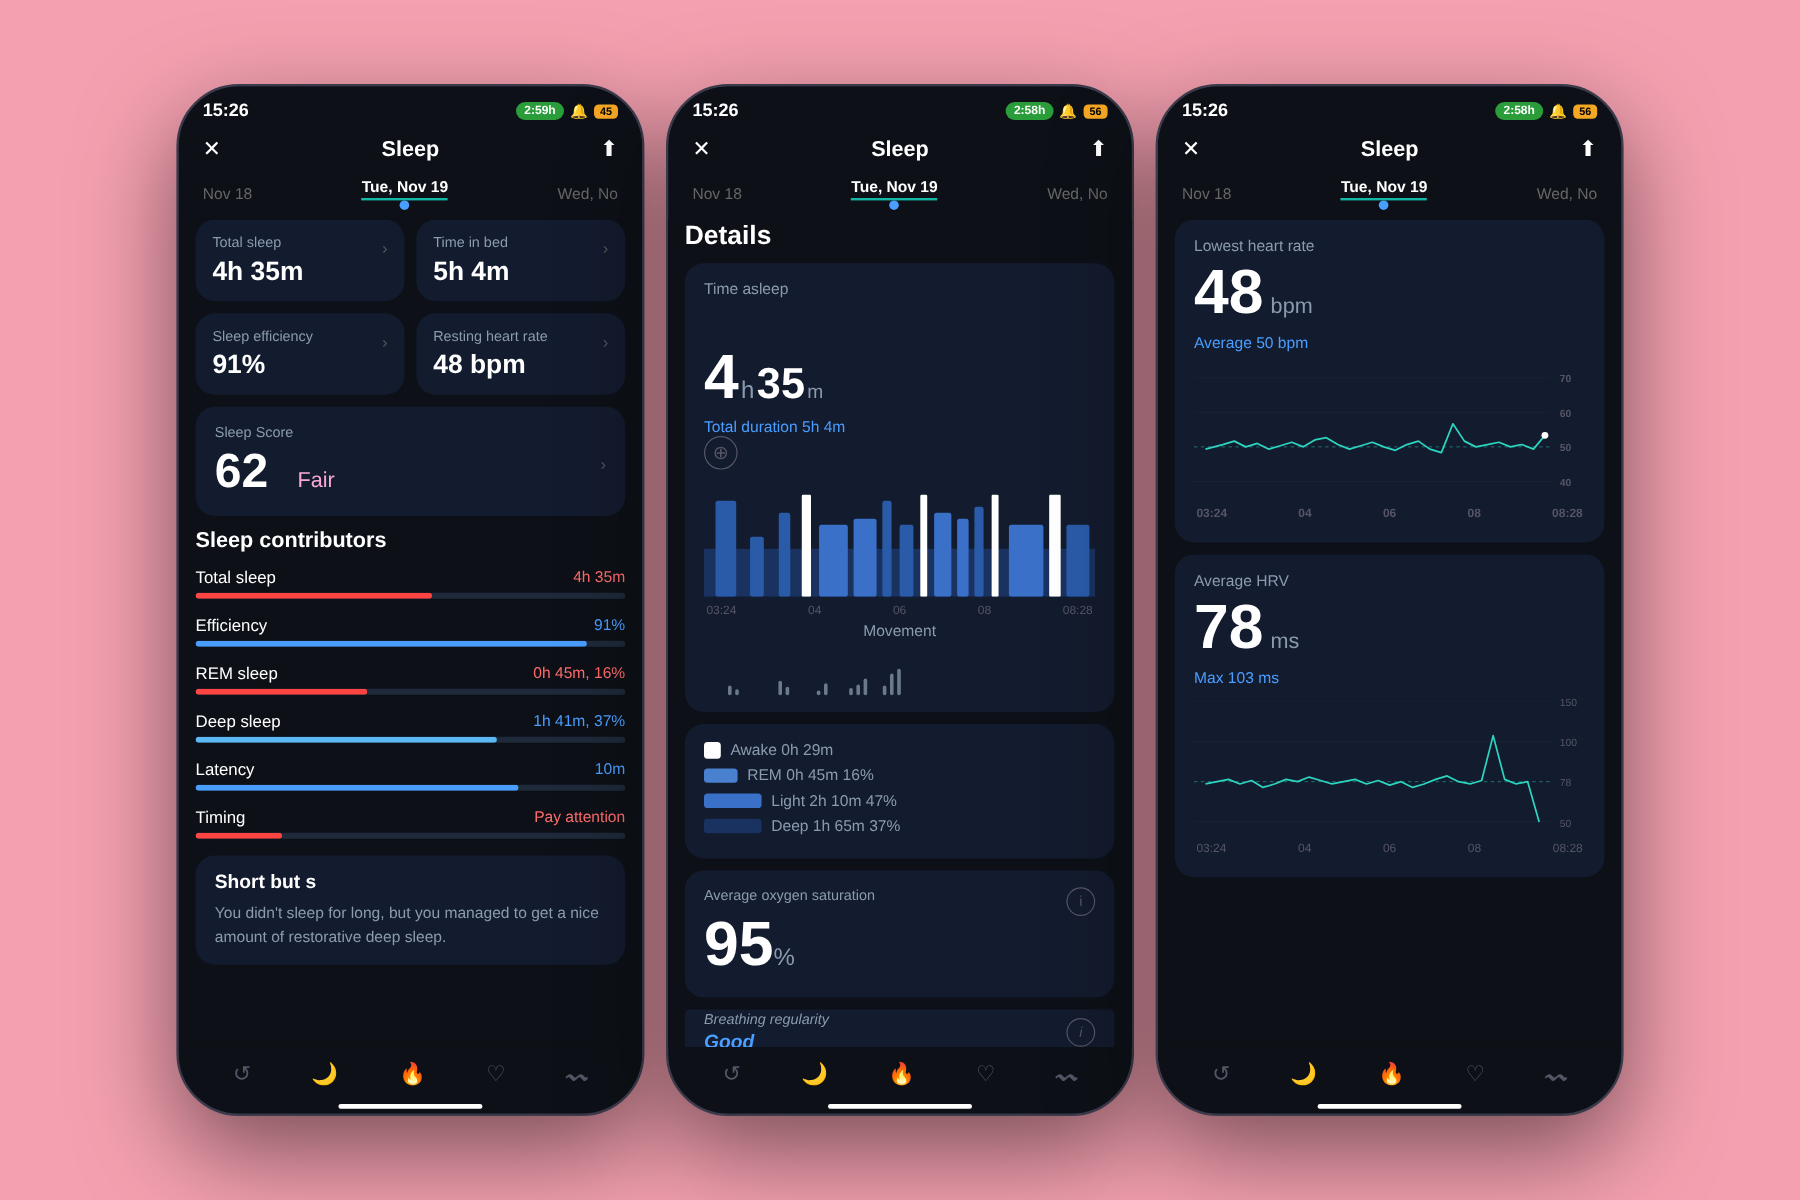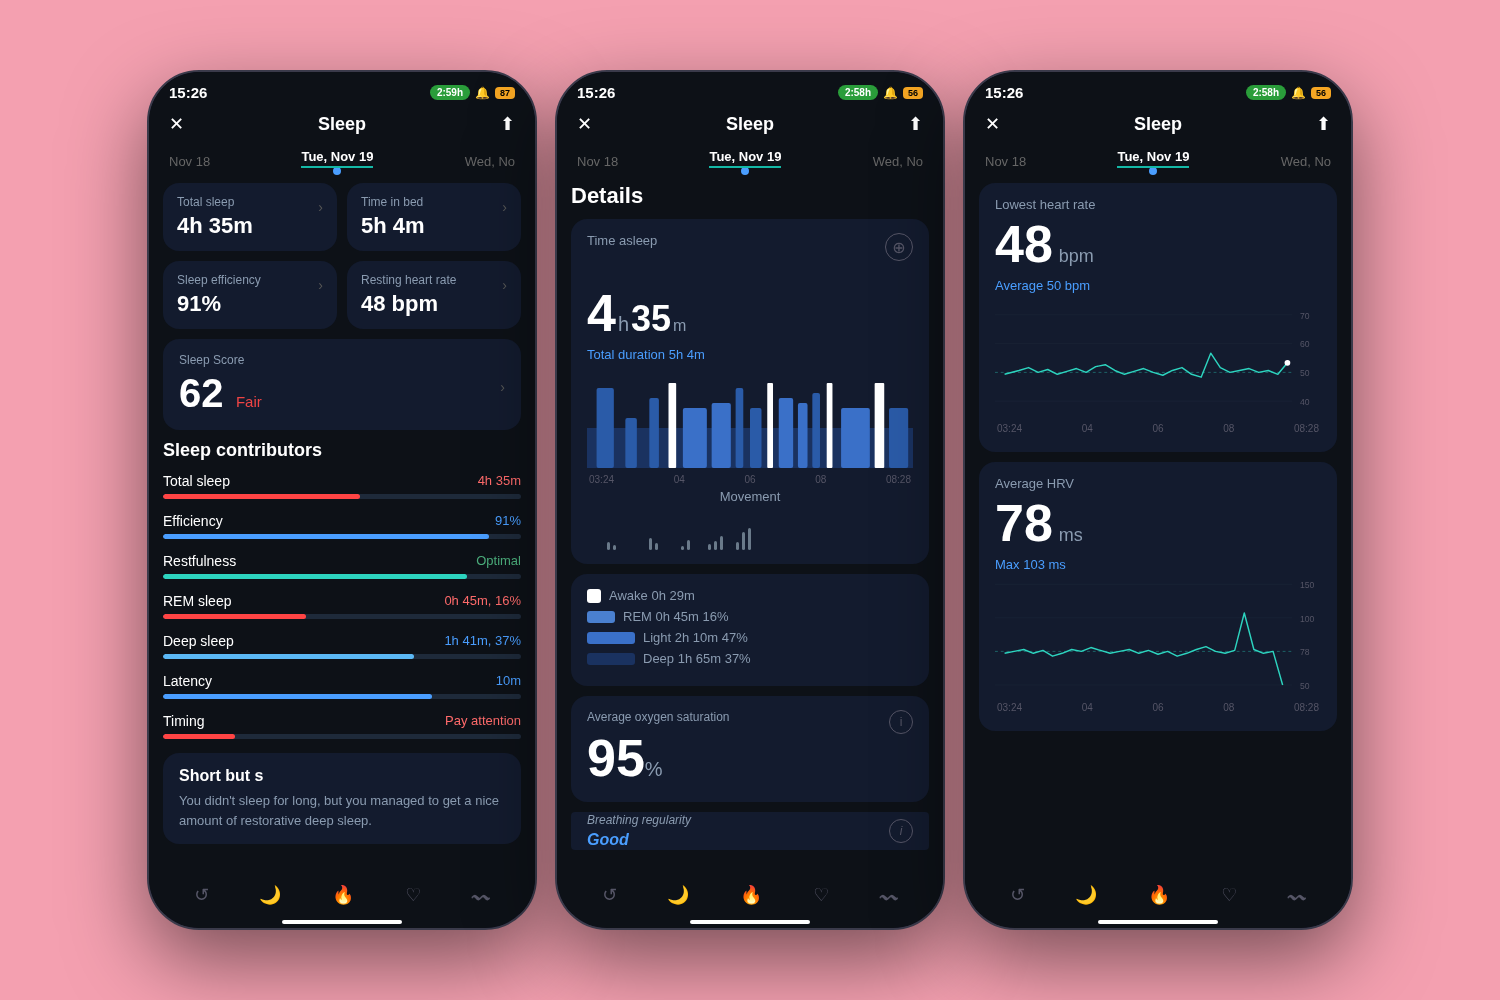--- a/index.html
+++ b/index.html
@@ -184,24 +184,24 @@
       align-items: center;
       cursor: pointer;
     }
     .score-content {}
     .score-value {
       color: white;
       font-size: 40px;
       font-weight: 700;
     }
     .score-label-inline {
-      color: #ef4444;
-      font-size: 15px;
+      color: #f9a8d4;
+      font-size: 18px;
       font-weight: 400;
-      margin-left: 8px;
+      margin-left: 20px;
     }
     
     .section-title {
       color: white;
       font-size: 18px;
       font-weight: 700;
       margin: 8px 0 12px;
     }
     .contributor-item {
       margin-bottom: 14px;
@@ -428,21 +428,21 @@
 <div class="phones-container">
 
   <div class="phone">
     <div class="phone-inner">
 
       <div class="status-bar">
         <span class="status-time">15:26</span>
         <div class="status-right">
           <span class="timer-pill">2:59h</span>
           <span class="icon-small">🔔</span>
-          <span class="battery-box">87</span>
+          <span class="battery-box">45</span>
         </div>
       </div>
 
       <div class="header">
         <span class="header-icon">✕</span>
         <span class="header-title">Sleep</span>
         <span class="header-icon">⬆</span>
       </div>
 
       <div class="nav-tabs">
@@ -511,29 +511,20 @@
               <div class="bar-fill bar-red" style="width:55%"></div>
             </div>
         </div>
         <div class="contributor-item">
           <div class="contributor-header">
             <span class="contributor-name">Efficiency</span>
             <span class="contributor-value blue">91%</span>
           </div>
           <div class="bar-bg">
               <div class="bar-fill bar-blue" style="width:91%"></div>
-            </div>
-        </div>
-        <div class="contributor-item">
-          <div class="contributor-header">
-            <span class="contributor-name">Restfulness</span>
-            <span class="contributor-value green">Optimal</span>
-          </div>
-          <div class="bar-bg">
-              <div class="bar-fill bar-teal" style="width:85%"></div>
             </div>
         </div>
         <div class="contributor-item">
           <div class="contributor-header">
             <span class="contributor-name">REM sleep</span>
             <span class="contributor-value red">0h 45m, 16%</span>
           </div>
           <div class="bar-bg">
               <div class="bar-fill bar-red" style="width:40%"></div>
             </div>
@@ -603,21 +594,21 @@
         <div style="text-align:center">
           <span class="nav-tab active">Tue, Nov 19</span>
           <div class="nav-indicator"></div>
         </div>
         <span class="nav-tab">Wed, No</span>
       </div>
       <div class="phone-content">
         <div class="details-title">Details</div>
 
         <div class="detail-card">
-          <div style="display:flex;justify-content:space-between;align-items:flex-start;">
+          <div style="display:flex;justify-content:space-between;align-items:flex-start;flex-direction:column;">
             <div>
               <div class="time-asleep-label">Time asleep</div>
               <div class="time-asleep-value">
                 <span class="time-h">4</span>
                 <span class="time-hm">h</span>
                 <span class="time-m">35</span>
                 <span class="time-ms">m</span>
               </div>
               <div class="total-duration">Total duration 5h 4m</div>
             </div>
@@ -747,21 +738,21 @@
       <div class="phone-content">
 
         <div class="hr-card">
           <div class="hr-label">Lowest heart rate</div>
           <div class="hr-value">
             <span class="hr-num">48</span>
             <span class="hr-unit">bpm</span>
           </div>
           <div class="hr-avg">Average 50 bpm</div>
 
-          <div class="chart-container" style="position:relative;">
+          <div class="chart-container" style="position:relative;font-weight:bold;">
             <svg viewBox="0 0 340 130" style="width:100%;height:130px;">
 
               <line x1="0" y1="20" x2="310" y2="20" stroke="#1e2a3a" stroke-width="0.5"></line>
               <line x1="0" y1="50" x2="310" y2="50" stroke="#1e2a3a" stroke-width="0.5"></line>
               <line x1="0" y1="80" x2="310" y2="80" stroke="#2dd4bf" stroke-dasharray="3,3" stroke-width="0.8" opacity="0.5"></line>
               <line x1="0" y1="110" x2="310" y2="110" stroke="#1e2a3a" stroke-width="0.5"></line>
 
               <text x="318" y="24" fill="#556" font-size="9">70</text>
               <text x="318" y="54" fill="#556" font-size="9">60</text>
               <text x="318" y="84" fill="#556" font-size="9">50</text>

